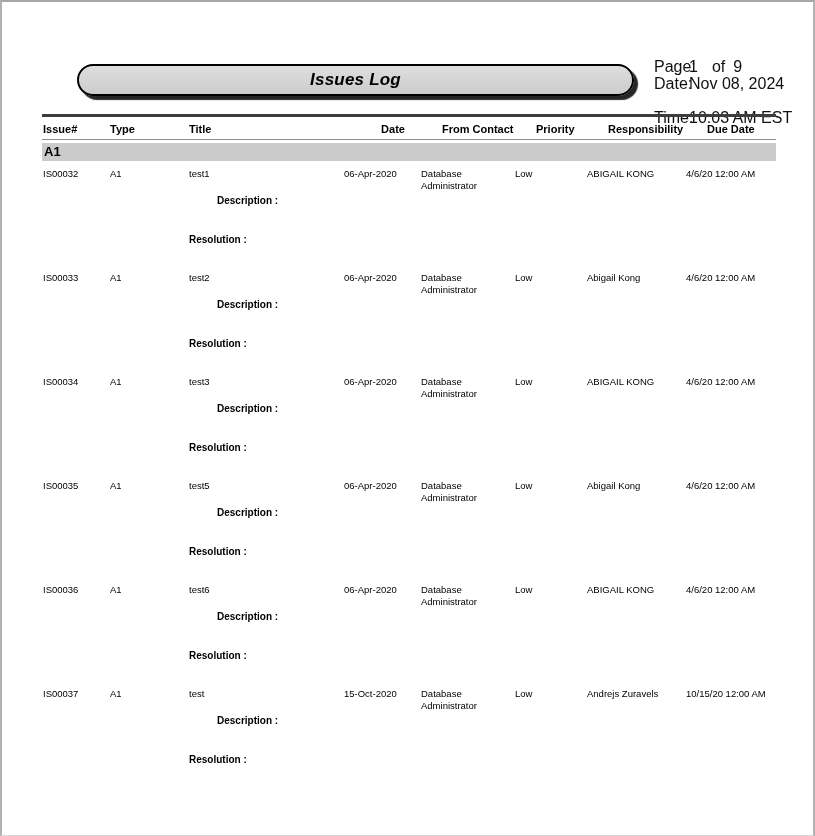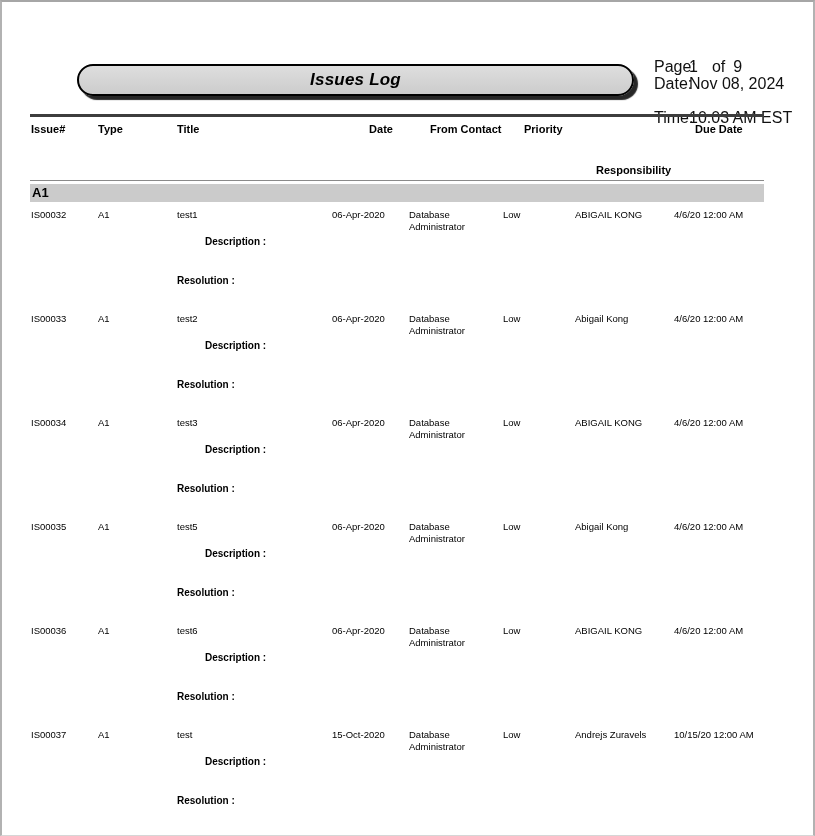--- a/index.html
+++ b/index.html
@@ -43,38 +43,38 @@
   }
   .info-row { display: flex; }
   .info-row.time-row { margin-top: 17px; }
   .info-label { width: 35px; }
   .info-value { white-space: nowrap; }
   .of-label { margin: 0 8px 0 14px; }
 
   
   .report-table {
     position: absolute;
-    left: 28px; top: 112px;
+    left: 40px; top: 112px;
     width: 734px;
   }
   .thick-rule { height: 3px; background: #3d3d3d; }
   .col-headers {
     display: flex;
     padding: 6px 0 4px 1px;
     font-size: 11px;
     font-weight: bold;
     white-space: nowrap;
   }
   .ch-issue { width: 67px; }
   .ch-type  { width: 79px; }
   .ch-title { width: 155px; }
   .ch-date  { width: 98px; text-align: center; }
   .ch-from  { width: 94px; }
   .ch-priority { width: 72px; }
-  .ch-resp  { width: 99px; margin-top: 41px; }
+  .ch-resp  { width: 99px; }
   .ch-due   { flex: 1; }
 
   .thin-rule { height: 1px; background: #8a8a8a; }
 
   .group-band {
     margin-top: 3px;
     height: 18px;
     background: #cbcbcb;
     font-size: 13px;
     font-weight: bold;

